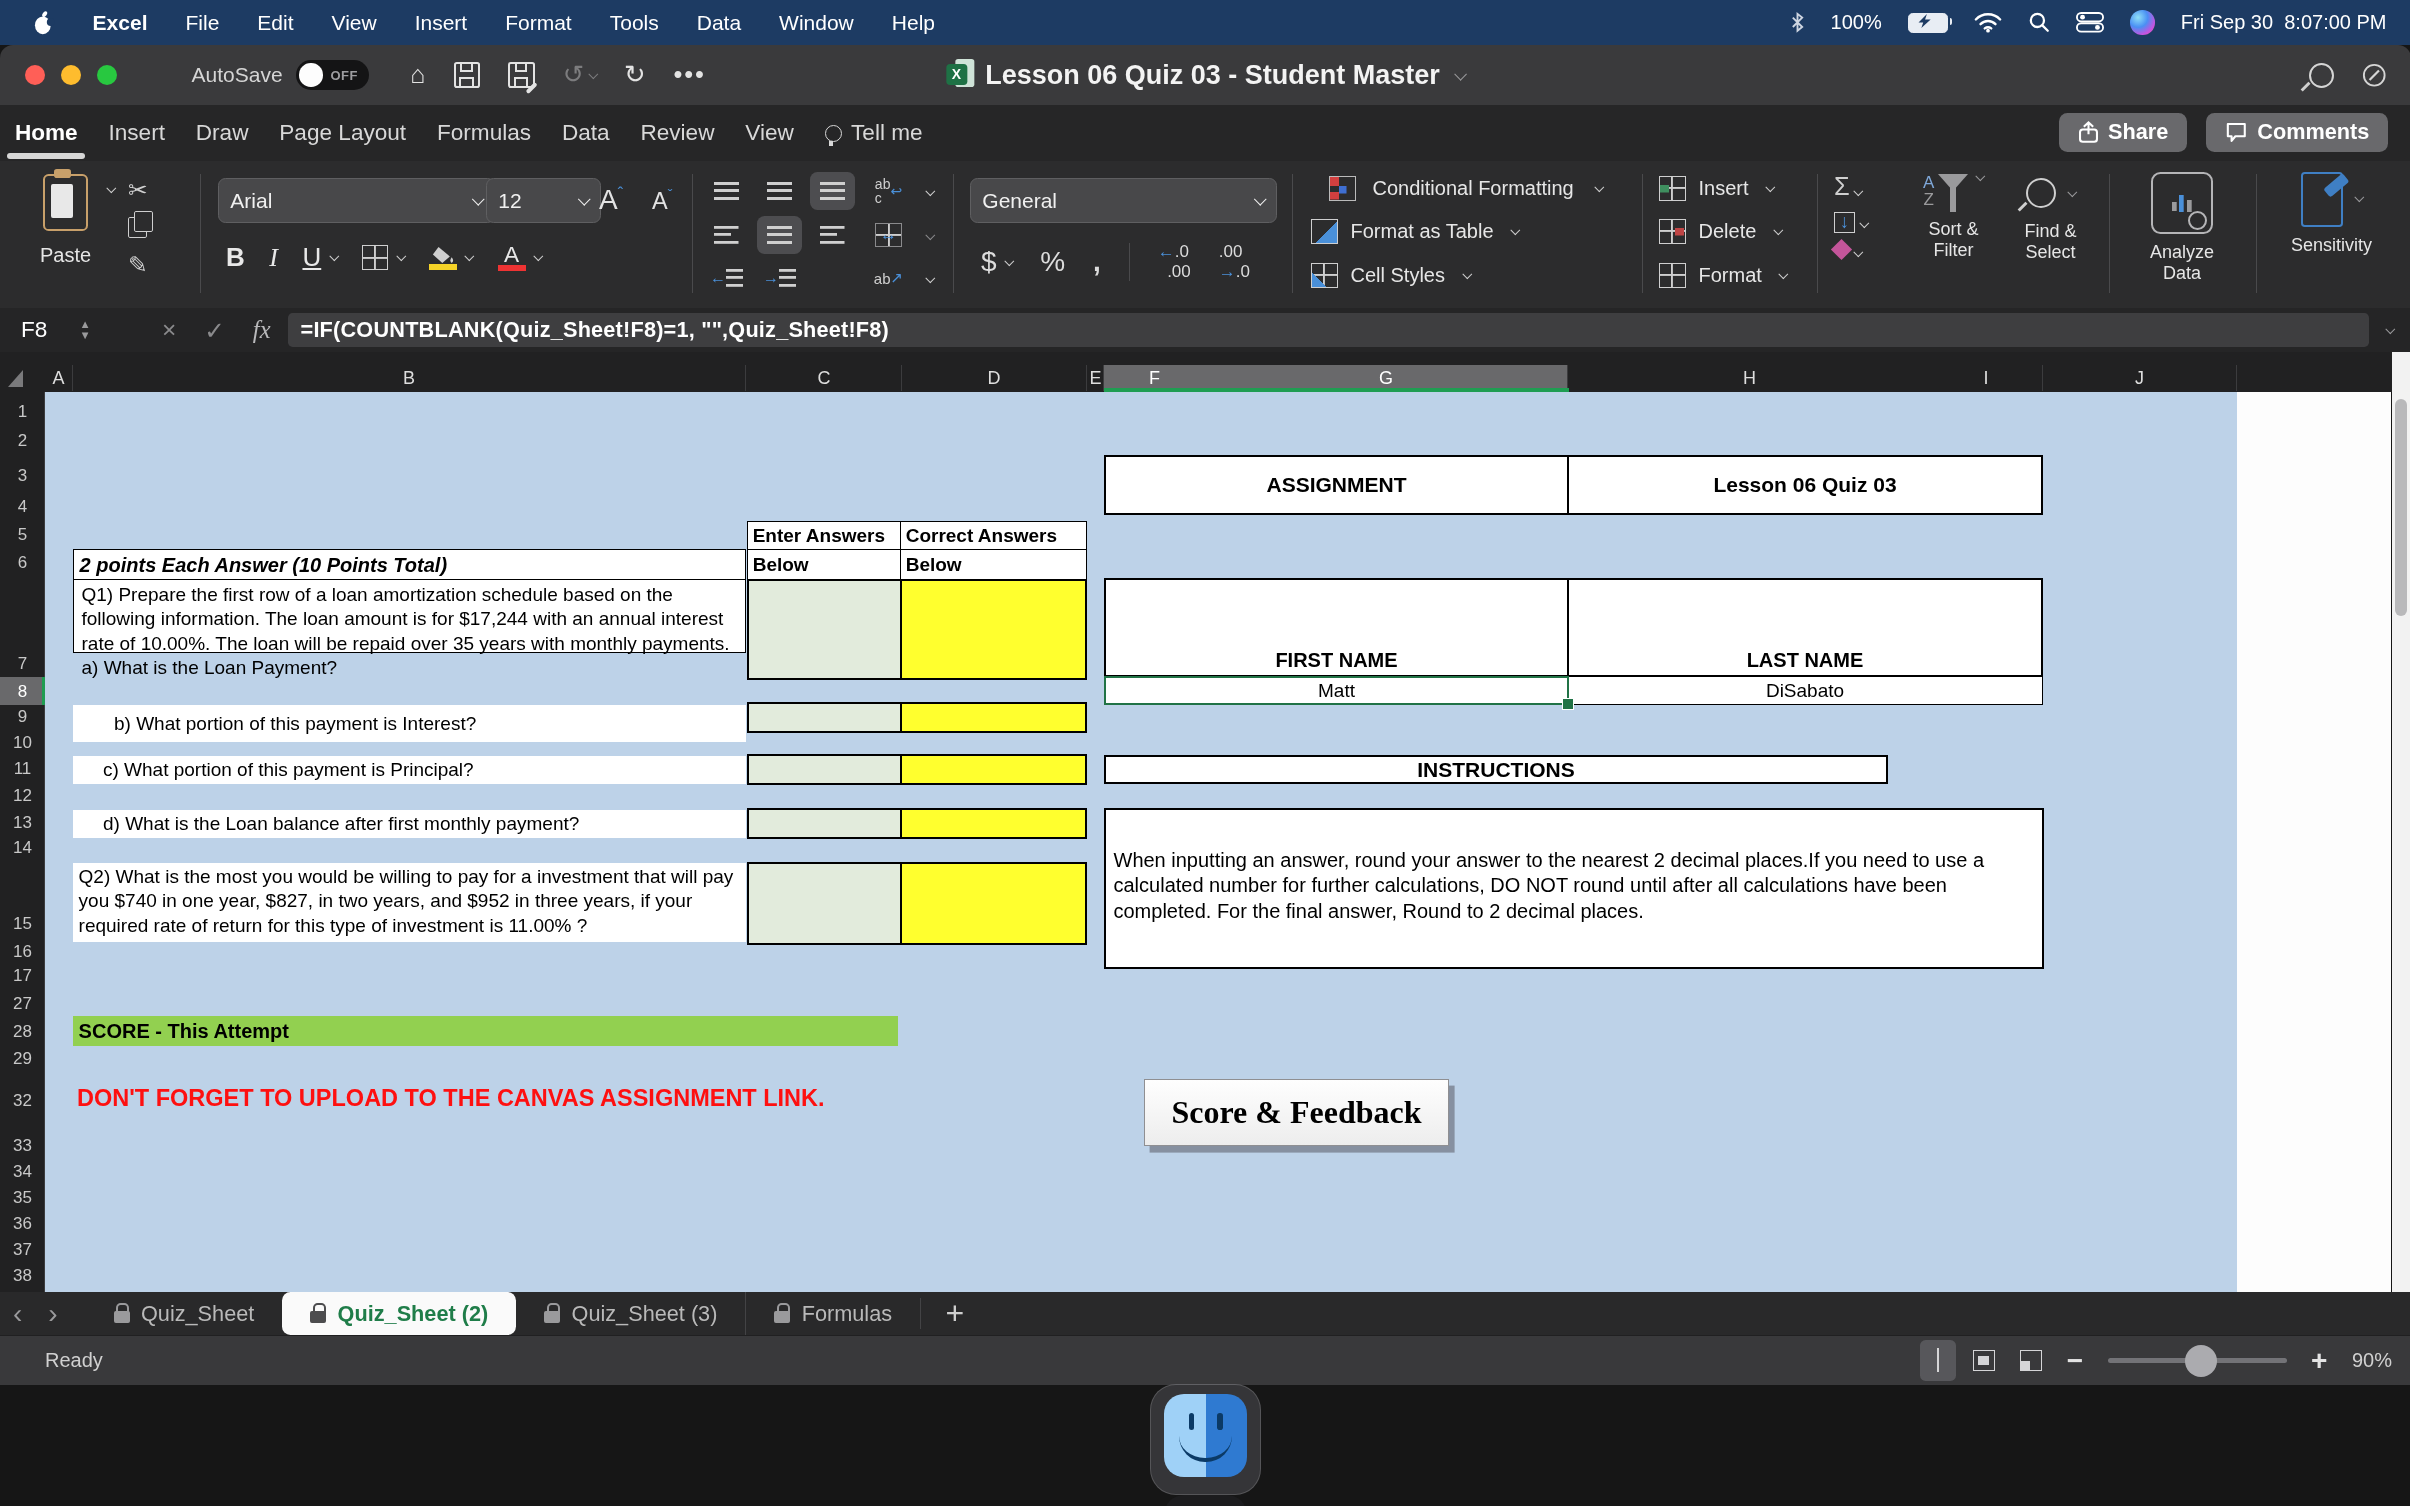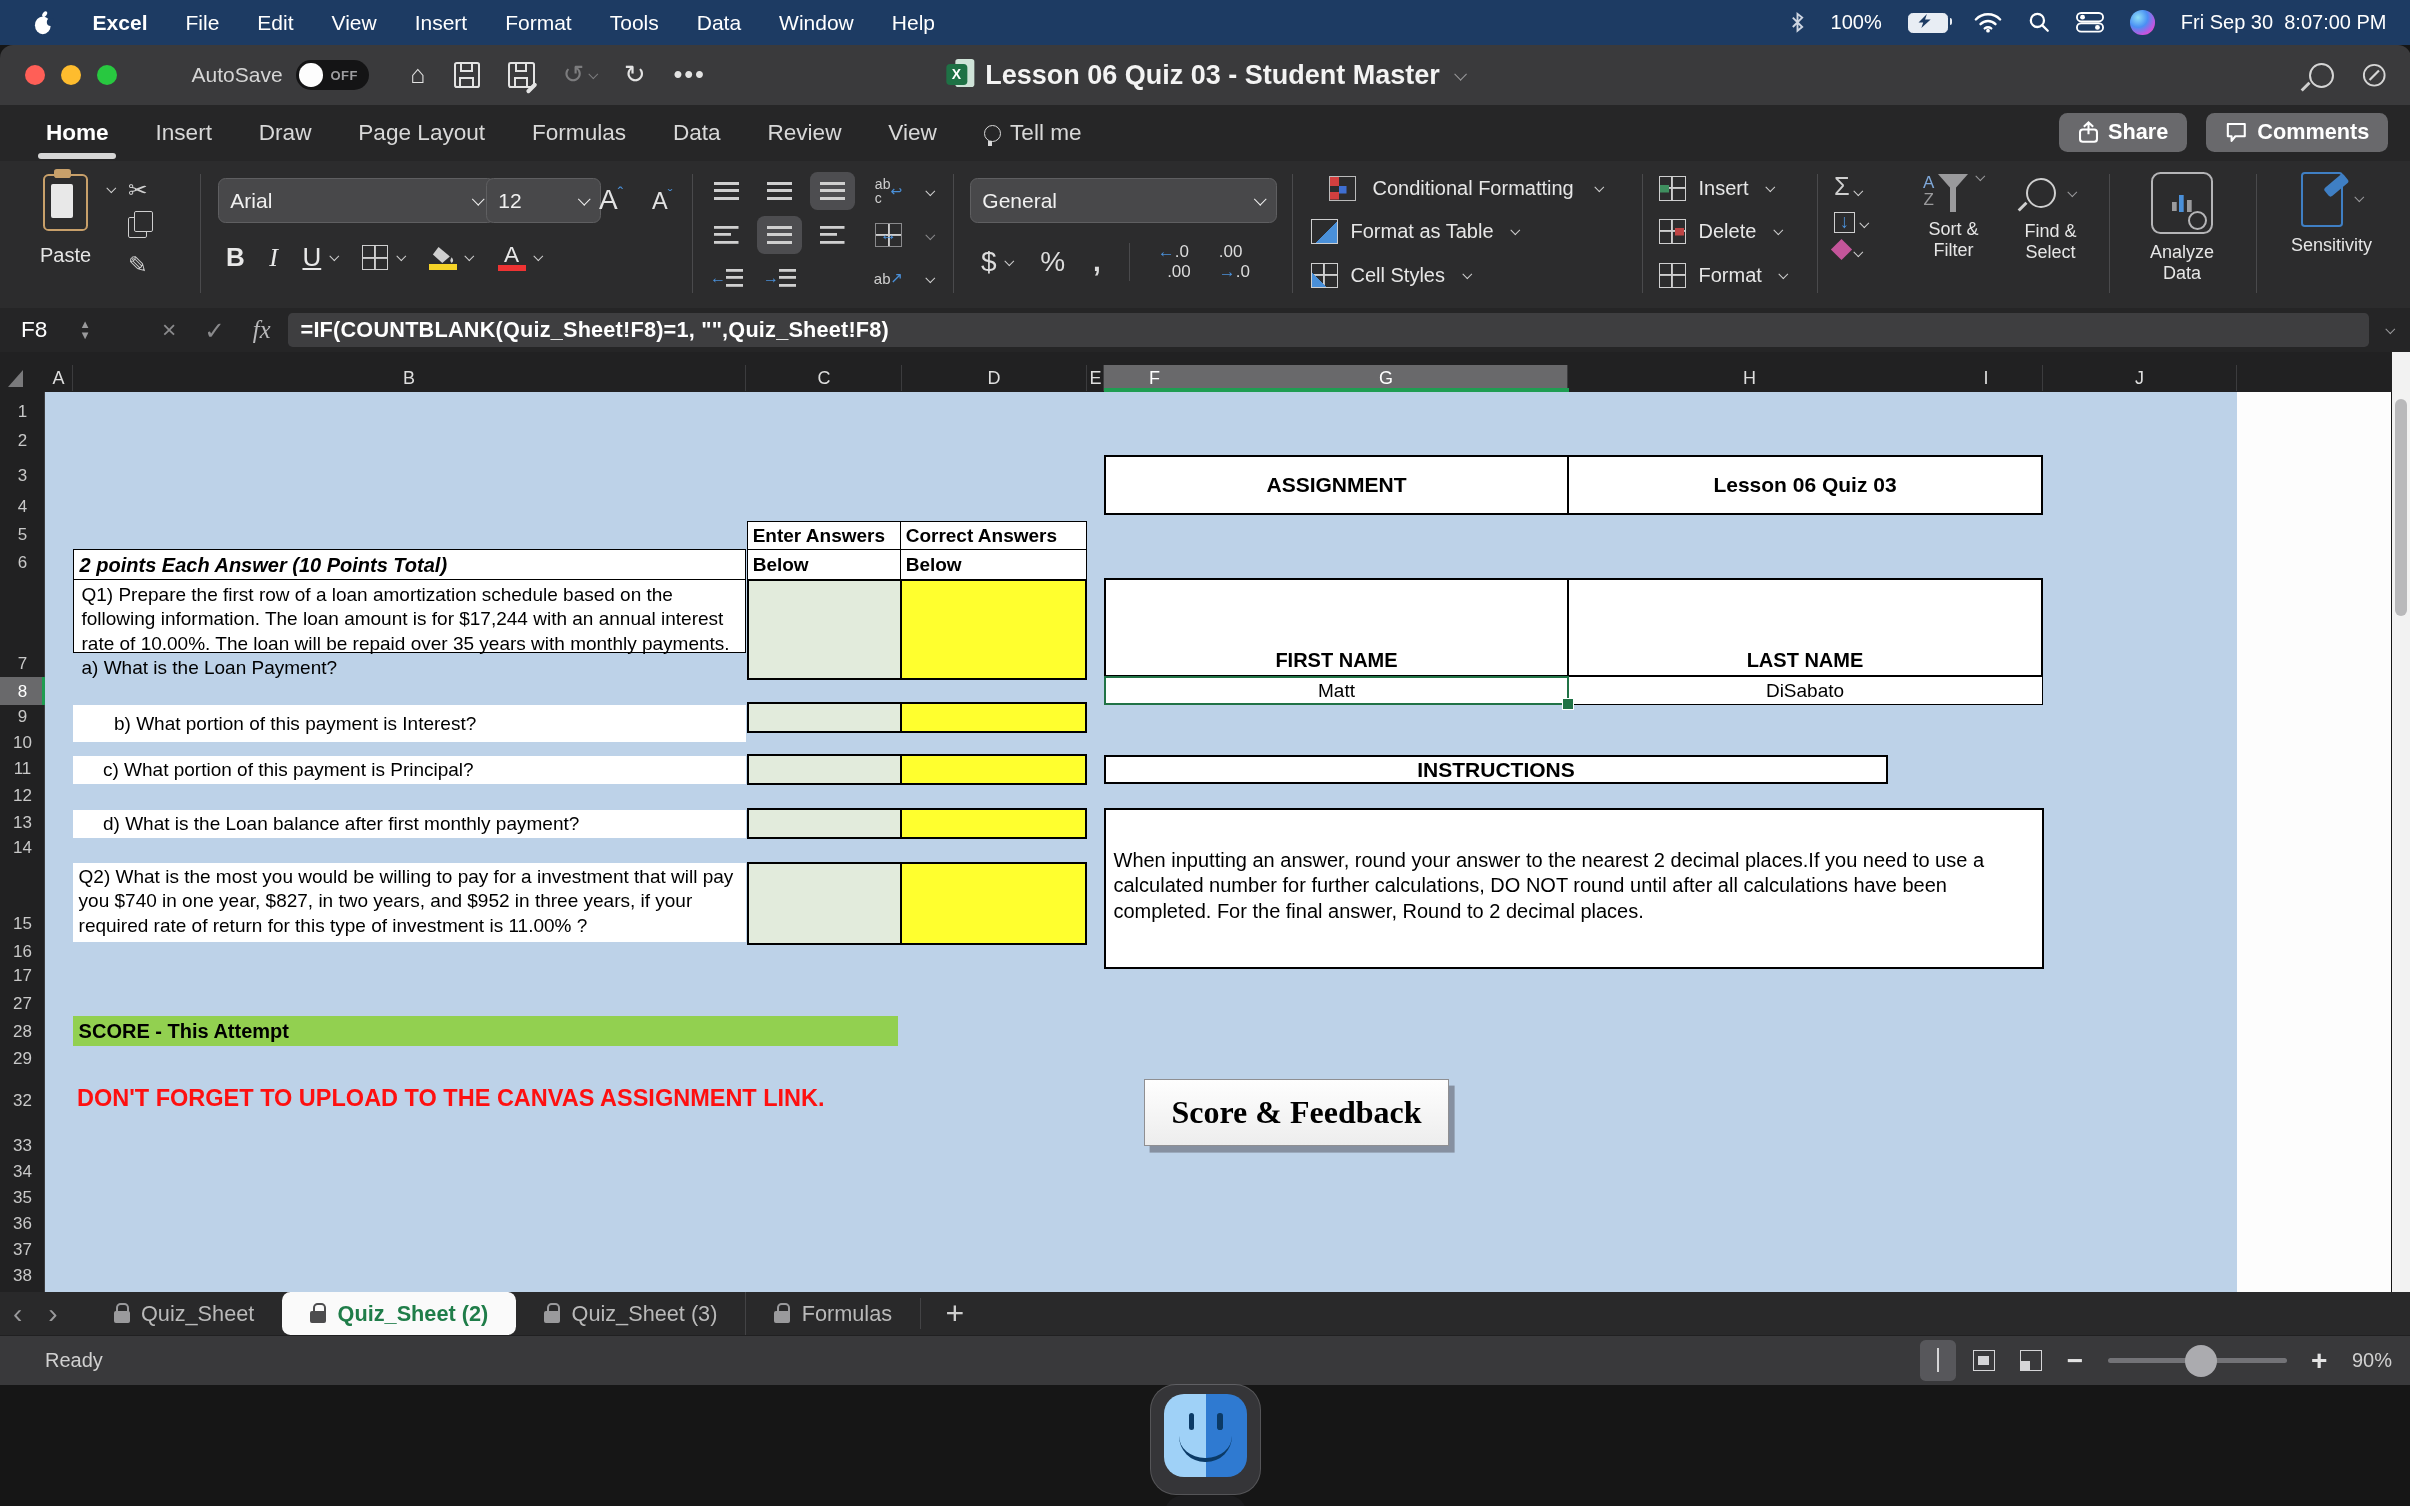--- a/index.html
+++ b/index.html
@@ -38,21 +38,21 @@
   .title-center{position:absolute;left:50%;transform:translateX(-50%);display:flex;align-items:center;gap:11.3px;}
   .xl-ico{position:relative;width:28px;height:32px;}
   .xl-ico .page{position:absolute;right:0;top:0;width:19px;height:28px;background:#cfe3d8;border-radius:2.8px;}
   .xl-ico .sq{position:absolute;left:0;top:4.7px;width:21px;height:21px;background:#1e7145;border-radius:3.8px;
     color:#fff;font-weight:bold;font-size:14px;display:flex;align-items:center;justify-content:center;}
   .doc-title{font-size:27px;font-weight:bold;color:#f3f3f3;}
 
   
   .ribtabs{position:absolute;left:0;top:105px;width:2411px;height:56px;background:#262627;
     display:flex;align-items:center;color:#d8d8d8;font-size:22.6px;}
-  #rtabs{display:flex;align-items:center;gap:43px;padding-left:44px;}
+  #rtabs{display:flex;align-items:center;gap:27px;padding-left:13px;}
   .rtab{position:relative;padding:5.6px 1.9px;cursor:default;display:flex;align-items:center;gap:9.4px;}
   .rtab.active{font-weight:bold;color:#fff;}
   .rtab.active::after{content:"";position:absolute;left:-5.6px;right:-5.6px;bottom:-7.5px;height:6.6px;border-radius:3.8px;background:#d6d6d6;}
   .bulb{width:15px;height:15px;border:1.9px solid #d8d8d8;border-radius:50%;position:relative;}
   .bulb::after{content:"";position:absolute;left:3.8px;bottom:-5.6px;width:3.8px;height:4.7px;background:#d8d8d8;}
   .rt-right{position:absolute;right:22.6px;top:7.5px;display:flex;gap:19px;}
   .pillbtn{display:flex;align-items:center;gap:9.4px;background:#69696c;color:#fff;font-size:21.7px;font-weight:bold;
     border-radius:8.5px;padding:6.6px 19px;}
 
   

